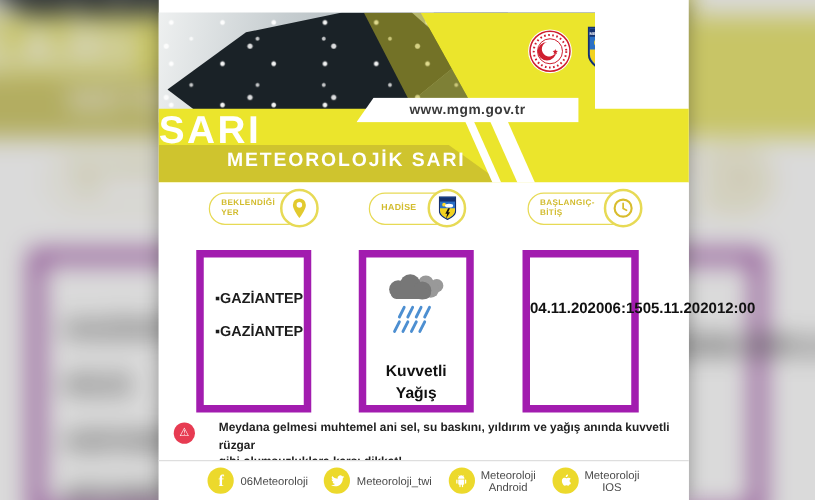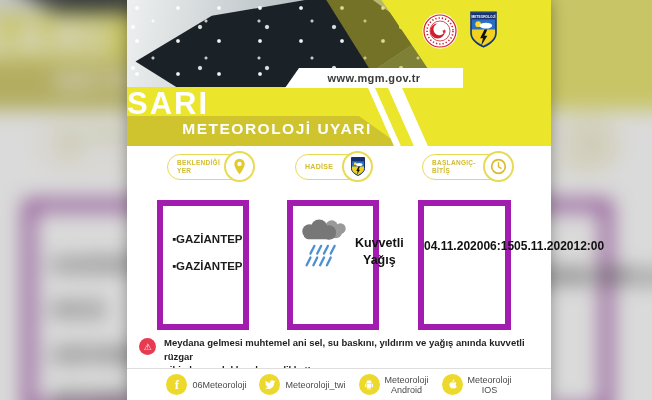--- a/index.html
+++ b/index.html
@@ -7,21 +7,21 @@
   #screen{position:relative;width:652px;height:400px;overflow:hidden;background:#bfbfbf;}
   #bg-blur{position:absolute;left:50%;top:50%;width:424px;height:400px;
     transform:translate(-50%,-50%) scale(1.66);filter:blur(6px) grayscale(.3) brightness(.93);
     z-index:0;pointer-events:none;}
   #bg-tint{position:absolute;inset:0;background:rgba(150,150,150,.22);z-index:1;pointer-events:none;}
   .card{position:absolute;left:127px;top:0;width:424px;height:400px;background:#fff;z-index:2;
     box-shadow:0 0 14px rgba(0,0,0,.35);}
   #bg-blur .card{left:0;top:0;box-shadow:none;}
 
   
-  .photo-area{position:absolute;left:0;top:0;width:424px;height:88px;overflow:hidden;
+  .photo-area{position:absolute;left:0;top:10px;width:349px;height:88px;overflow:hidden;
     background:linear-gradient(100deg,#eef0f0 0%,#c6cdd0 28%,#a9b3b7 55%,#7d8a90 78%,#6d7a81 100%);}
   .umb-dark{position:absolute;inset:0;background:#1a2227;
     clip-path:polygon(12% 100%,2% 70%,20% 18%,42% 0,58% 0,70% 42%,52% 100%);}
   .umb-mid{position:absolute;inset:0;background:#313e45;
     clip-path:polygon(52% 100%,70% 42%,63% 0,80% 0,88% 50%,74% 100%);}
   .drops{position:absolute;inset:0;
     background-image:
       radial-gradient(circle at 10px 8px,rgba(255,255,255,.95) 1.3px,transparent 2.4px),
       radial-gradient(circle at 26px 21px,rgba(255,255,255,.75) 1px,transparent 2px),
       radial-gradient(circle at 6px 27px,rgba(255,255,255,.85) 1.5px,transparent 2.6px);
@@ -53,30 +53,30 @@
   .pill{position:absolute;top:8px;height:26px;}
   .pill-label{height:100%;background:#fff;border:1.5px solid #e7da55;border-radius:13px;
     display:flex;flex-direction:column;justify-content:center;padding:0 24px 0 9px;
     font-size:6.5px;line-height:8px;font-weight:bold;color:#d2bc2e;letter-spacing:.3px;}
   .pill-circle{position:absolute;right:-12px;top:-3px;width:31px;height:31px;border-radius:50%;
     background:#fff;border:2px solid #e7da55;display:flex;align-items:center;justify-content:center;}
   .pill-circle::before{content:"";position:absolute;left:3px;top:4px;width:29px;height:29px;
     border-radius:50%;background:#d9ca30;z-index:-1;box-shadow:2px 3px 4px rgba(0,0,0,.25);}
   .vbox{position:absolute;top:54px;height:130px;background:#fff;border:6px solid #a21caf;}
   .city-list{padding:20px 0 0 9px;font-size:11.5px;font-weight:bold;color:#1c1c1c;line-height:27px;}
-  .event-inner{display:flex;flex-direction:row;align-items:center;padding-top:10px;}
+  .event-inner{display:flex;flex-direction:column;align-items:center;padding-top:10px;}
   .event-value{margin-top:14px;text-align:center;font-size:12.5px;font-weight:bold;color:#111;
     line-height:17px;white-space:pre-line;}
   .time-inner{display:flex;flex-direction:row;align-items:flex-start;padding-top:32px;
     font-size:12px;font-weight:bold;color:#111;line-height:17px;}
   .time-gap{height:12px;}
   .warn{position:absolute;left:12px;top:190px;width:400px;display:flex;align-items:flex-start;}
   .warn-ico{flex:0 0 17px;width:17px;height:17px;border-radius:50%;background:#e73b52;color:#fff;
     font-size:9px;display:flex;align-items:center;justify-content:center;margin-top:2px;}
-  .warn-text{margin-left:8px;font-size:9.5px;font-weight:bold;color:#222;line-height:13.5px;}
+  .warn-text{margin-left:19px;font-size:9.5px;font-weight:bold;color:#222;line-height:13.5px;}
 
   
   .footer{position:absolute;left:0;top:368px;width:424px;height:32px;border-top:1px solid #dedede;
     background:#fff;display:flex;align-items:center;justify-content:center;gap:13px;}
   .f-item{display:flex;align-items:center;gap:5px;cursor:pointer;}
   .f-circle{width:21px;height:21px;border-radius:50%;background:#ecd92c;display:flex;
     align-items:center;justify-content:center;color:#fff;}
   .f-circle .fb{font-size:13px;font-weight:bold;font-family:"Liberation Serif",serif;}
   .f-label{font-size:9px;font-weight:normal;color:#4a4a4a;line-height:10px;white-space:pre-line;text-align:center;}
 </style>
@@ -240,21 +240,21 @@
       <div class="mgm-band">
         <span>www.mgm.gov.tr</span>
       </div>
     </div>
 
     <div class="title-band">
       <div class="sub-band"></div>
       <div class="stripe s1"></div>
       <div class="stripe s2"></div>
       <div class="lvl-title">SARI</div>
-      <div class="lvl-sub">METEOROLOJİ UYARI</div>
+      <div class="lvl-sub">METEOROLOJİK SARI</div>
     </div>
 
     <div class="content">
 
       <div class="pill" style="left:40px;width:76px;">
         <div class="pill-label">
           <div>BEKLENDİĞİ</div>
           <div>YER</div>
         </div>
         <div class="pill-circle">

